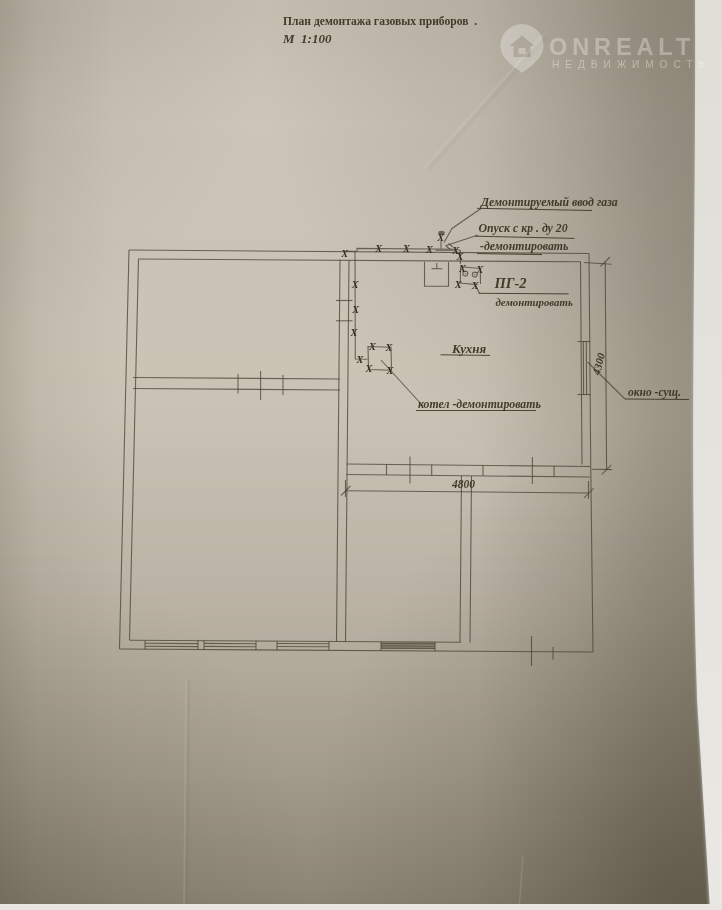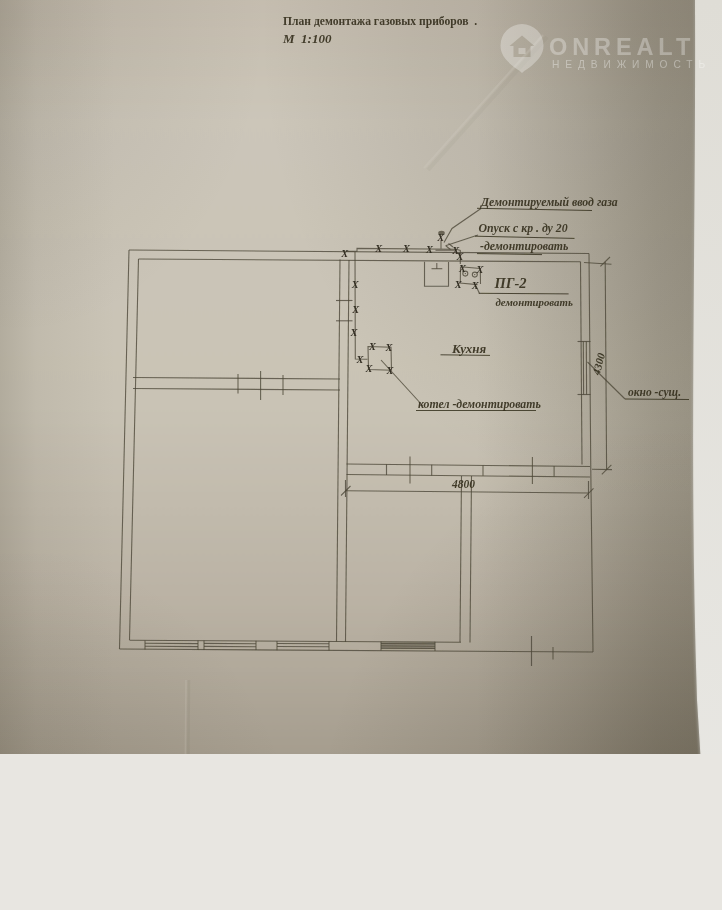--- a/index.html
+++ b/index.html
@@ -1,16 +1,16 @@
 <!DOCTYPE html>
 <html><head>
 <meta charset="utf-8">
 <style>
 html,body{margin:0;padding:0;background:#e8e6e1}
-#pg{width:722px;height:754px;overflow:hidden;position:relative}
+#pg{width:722px;height:904px;overflow:hidden;position:relative}
 </style>
 </head>
 <body>
 <div id="pg">
 <svg width="722" height="910" viewBox="0 0 722 910">
 <defs>
 <linearGradient id="pv" x1="0" y1="0" x2="0" y2="1">
 <stop offset="0" stop-color="#c4bcae"></stop>
 <stop offset="0.14" stop-color="#ccc6b9"></stop>
 <stop offset="0.45" stop-color="#c9c3b5"></stop>

